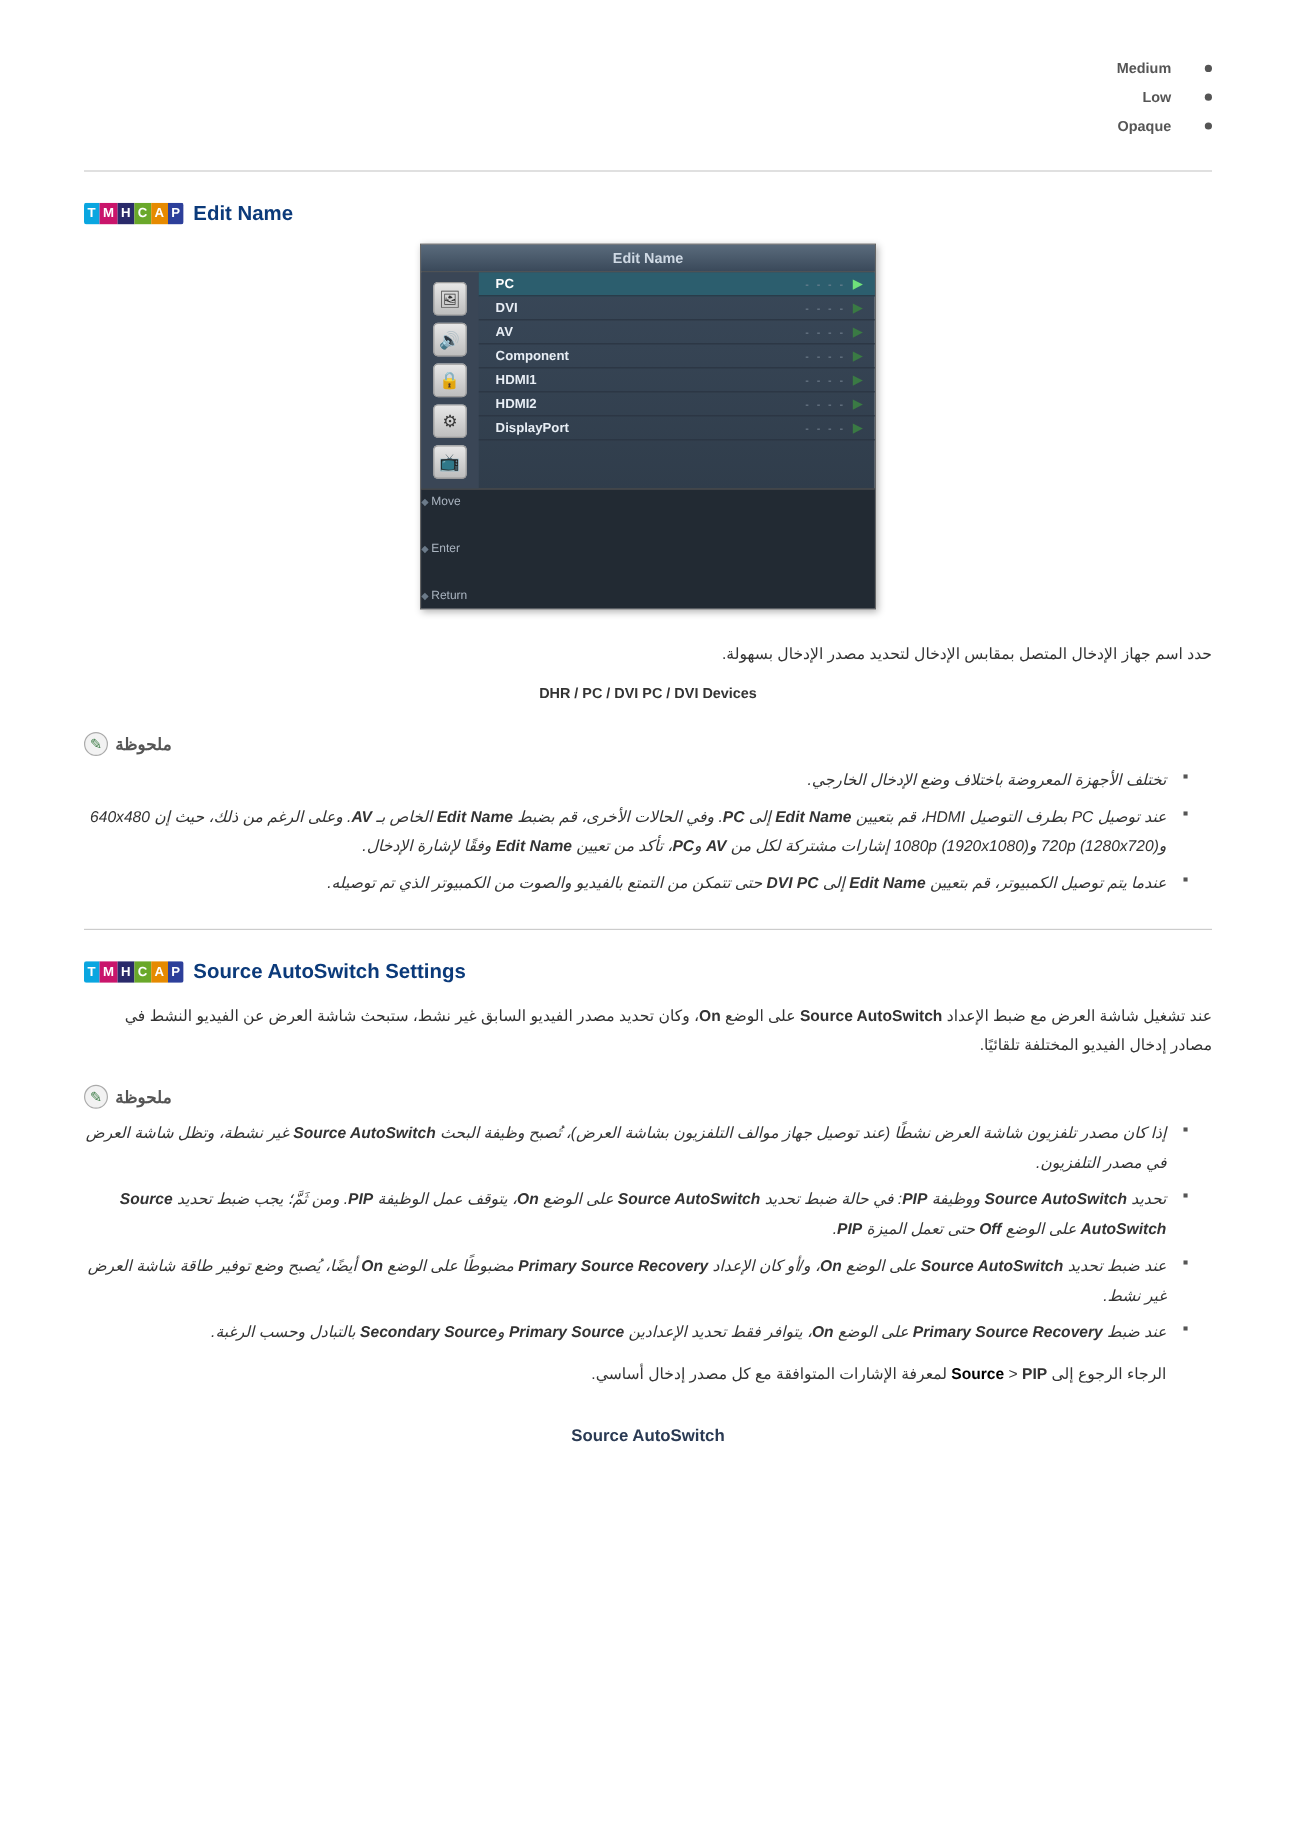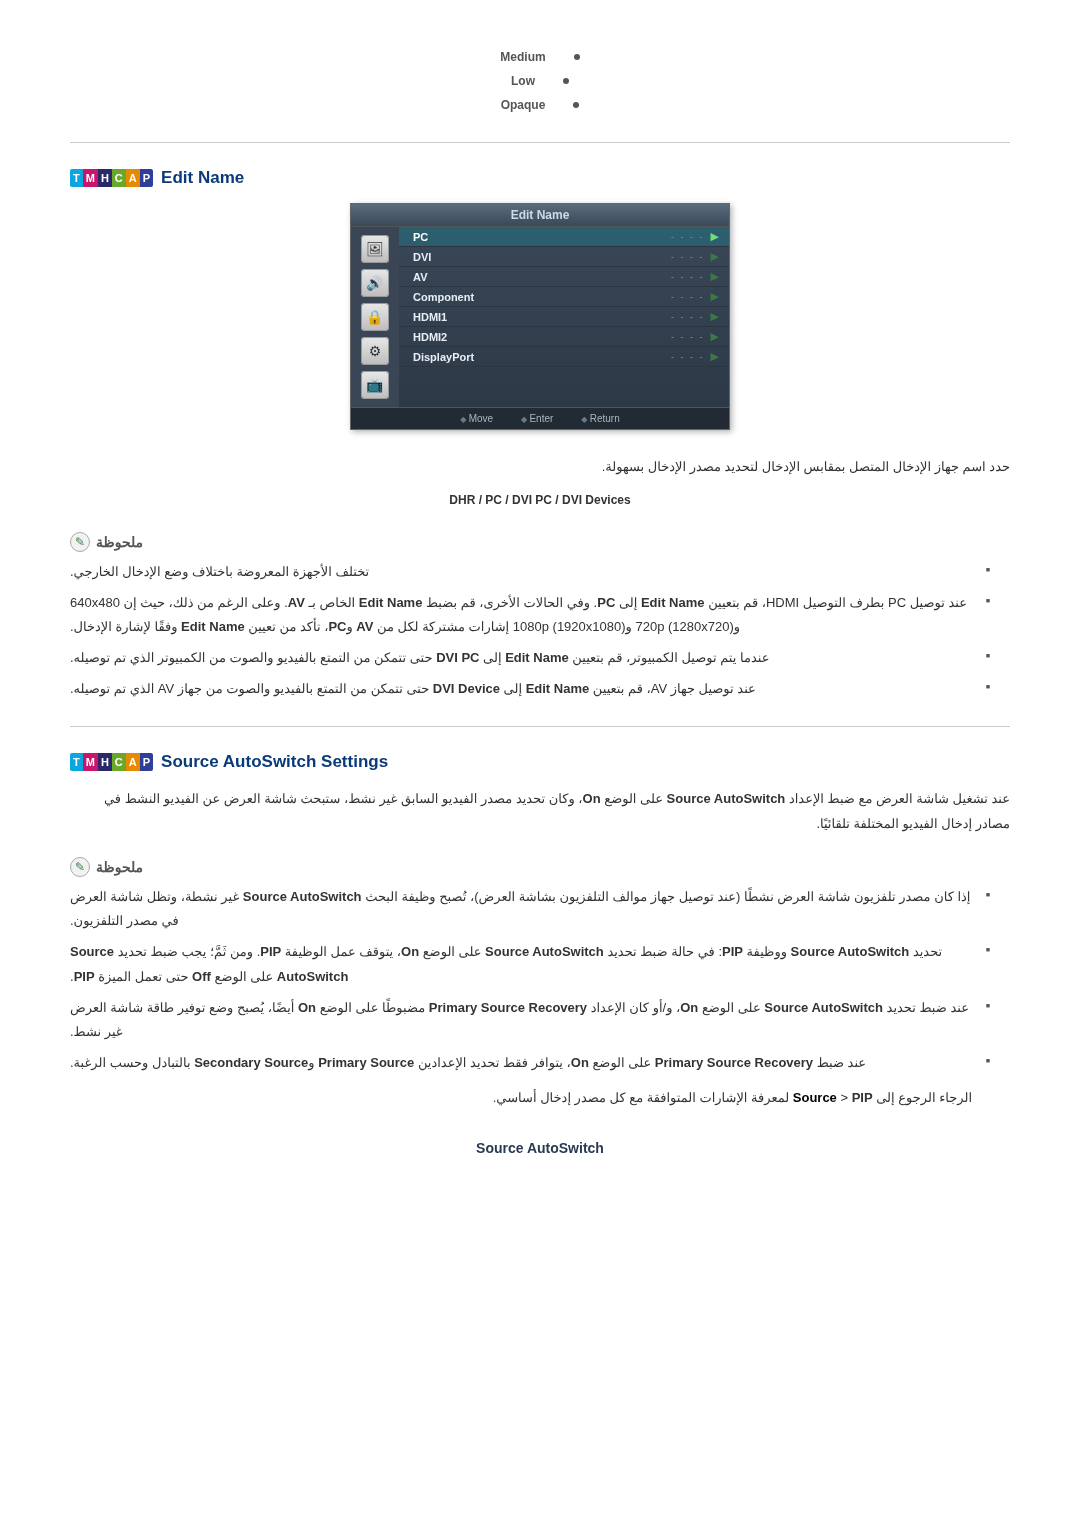--- a/index.html
+++ b/index.html
@@ -1,19 +1,19 @@
 <!DOCTYPE html>
 <html dir="rtl" lang="ar"><head>
 <meta charset="utf-8">
 <style>
   * { margin: 0; padding: 0; box-sizing: border-box; }
   body { font-family: Tahoma, Arial, sans-serif; font-size: 13px; color: #333; background: #fff; width: 1080px; margin: 0 auto; }
   .page { padding: 40px 70px; }
   .opts { text-align: left; direction: ltr; margin-bottom: 30px; }
-  .opt-row { display: flex; justify-content: center; align-items: center; gap: 28px; margin: 10px 0; }
+  .opt-row { display: flex; justify-content: flex-end; align-items: center; gap: 28px; margin: 10px 0; }
   .opt-label { color: #555; font-weight: bold; font-size: 12px; }
   .dot { width: 6px; height: 6px; border-radius: 50%; background: #555; display: inline-block; }
   hr.sep { border: none; border-top: 1px solid #ccc; margin: 25px 0; }
   .section-title { display: flex; align-items: center; justify-content: flex-start; direction: ltr; gap: 8px; margin: 20px 0 15px; }
   .section-title-text { color: #0b3a7a; font-weight: bold; font-size: 17px; }
   .badge-strip { display: inline-flex; height: 18px; line-height: 18px; font-size: 11px; font-weight: bold; color: #fff; border-radius: 2px; overflow: hidden; }
   .badge-strip span { padding: 0 3px; }
   .b-T { background: #0aa6e0; }
   .b-M { background: #c9156b; }
   .b-H { background: #2a2a6a; }
@@ -27,29 +27,29 @@
   .osd-icons { width: 48px; background: #3a4656; display: flex; flex-direction: column; align-items: center; gap: 6px; padding: 8px 4px; }
   .osd-icon { width: 28px; height: 28px; background: linear-gradient(#e8e8e8,#bcbcbc); border-radius: 4px; display:flex; align-items:center; justify-content:center; font-size:14px; color:#333; box-shadow: inset 0 0 0 1px #999; }
   .osd-list { flex: 1; }
   .osd-row { display: flex; justify-content: space-between; align-items: center; padding: 3px 10px 3px 14px; border-bottom: 1px solid #2b3542; }
   .osd-row.sel { background: #2c5e6e; }
   .osd-row .name { color: #e8eef5; font-weight: bold; }
   .osd-row.sel .name { color: #fff; font-weight: bold; }
   .osd-row .val { color: #7f8d9c; font-size: 9px; letter-spacing: 2px; }
   .osd-row .arrow { color: #3a7a44; font-size: 11px; margin-left: 6px; }
   .osd-row.sel .arrow { color: #6fe07a; }
-  .osd-foot { background: #222a33; display: flex; justify-content: center; gap: 28px; padding: 5px 0; font-size: 10px; color: #aab4c0; border-top:1px solid #555;}
+  .osd-foot { background: #222a33; display: flex; justify-content: center; gap: 28px; padding: 5px 0; font-size: 10px; color: #aab4c0; border-top:1px solid #555;flex-direction:column;}
   .osd-foot span::before { content: "◆ "; font-size: 8px; color: #6b7a89; }
   .caption { text-align: right; margin: 0 0 12px; line-height: 1.8; }
   .devices { text-align: center; direction: ltr; font-weight: bold; color: #333; line-height: 1.8; margin-bottom: 15px; font-size: 12px; }
   .note-hdr { display: flex; align-items: center; gap: 6px; justify-content: flex-end; margin: 20px 0 8px; }
   .note-hdr .label { color: #555; font-weight: bold; font-size: 14px; }
   .note-icon { width: 20px; height: 20px; border-radius: 50%; border: 1px solid #aaa; background: #f2f2f2; display:inline-flex; align-items:center; justify-content:center; color:#3a7a44; font-size:12px; }
   ul.bullets { list-style: none; margin: 0 20px 10px 0; }
-  ul.bullets li { position: relative; padding-right: 18px; line-height: 1.9; margin-bottom: 6px; text-align: left; }
+  ul.bullets li { position: relative; padding-right: 18px; line-height: 1.9; margin-bottom: 6px; text-align: right; font-style: italic; }
   ul.bullets li::before { content: "■"; position: absolute; right: 0; top: 3px; font-size: 7px; color: #555; }
   .body-para { text-align: right; line-height: 1.9; margin: 8px 0 12px; }
   .b { font-weight: bold; }
   .link { color: #000000; font-weight: bold; }
   .sub-head { text-align: center; direction: ltr; font-weight: bold; color: #2a3a53; margin: 30px 0 10px; font-size: 14px; }
 </style>
 </head>
 <body>
 <div class="page">
 
@@ -139,21 +139,20 @@
 </div>
 
 <div class="note-hdr">
   <span class="label">ملحوظة</span>
   <span class="note-icon">✎</span>
 </div>
 <ul class="bullets">
   <li>تختلف الأجهزة المعروضة باختلاف وضع الإدخال الخارجي.</li>
   <li>عند توصيل PC بطرف التوصيل HDMI، قم بتعيين <span class="b">Edit Name</span> إلى <span class="b">PC</span>. وفي الحالات الأخرى، قم بضبط <span class="b">Edit Name</span> الخاص بـ <span class="b">AV</span>. وعلى الرغم من ذلك، حيث إن 640x480 و(1280x720) 720p و(1920x1080) 1080p إشارات مشتركة لكل من <span class="b">AV</span> و<span class="b">PC</span>، تأكد من تعيين <span class="b">Edit Name</span> وفقًا لإشارة الإدخال.</li>
   <li>عندما يتم توصيل الكمبيوتر، قم بتعيين <span class="b">Edit Name</span> إلى <span class="b">DVI PC</span> حتى تتمكن من التمتع بالفيديو والصوت من الكمبيوتر الذي تم توصيله.</li>
-  <li>عند توصيل جهاز AV، قم بتعيين <span class="b">Edit Name</span> إلى <span class="b">DVI Device</span> حتى تتمكن من التمتع بالفيديو والصوت من جهاز AV الذي تم توصيله.</li>
 </ul>
 
 <hr class="sep">
 
 <div class="section-title">
   <span class="badge-strip">
     <span class="b-T">T</span>
     <span class="b-M">M</span>
     <span class="b-H">H</span>
     <span class="b-C">C</span>

